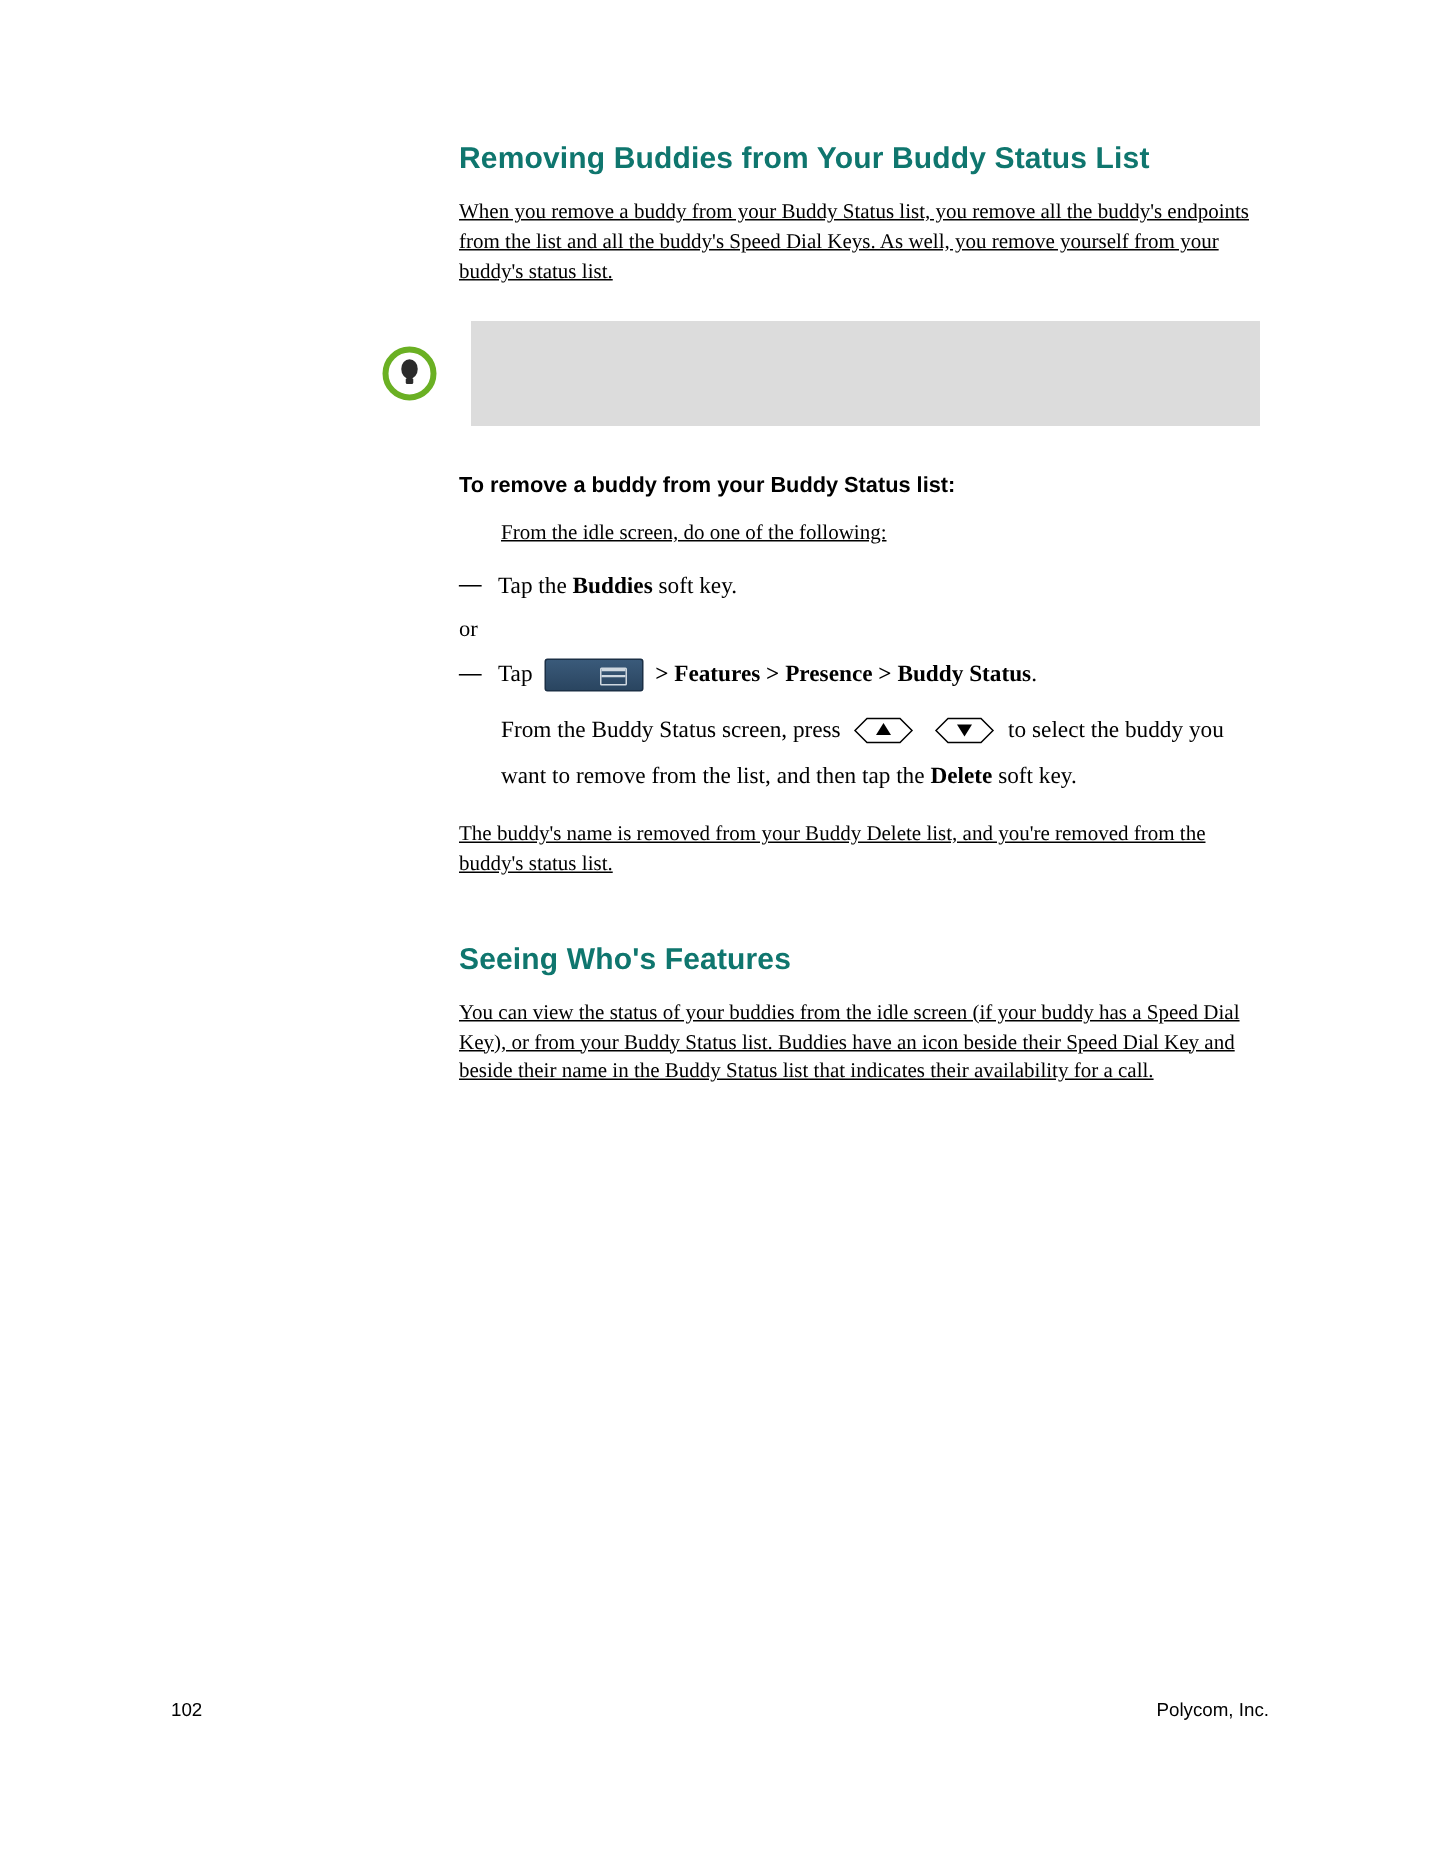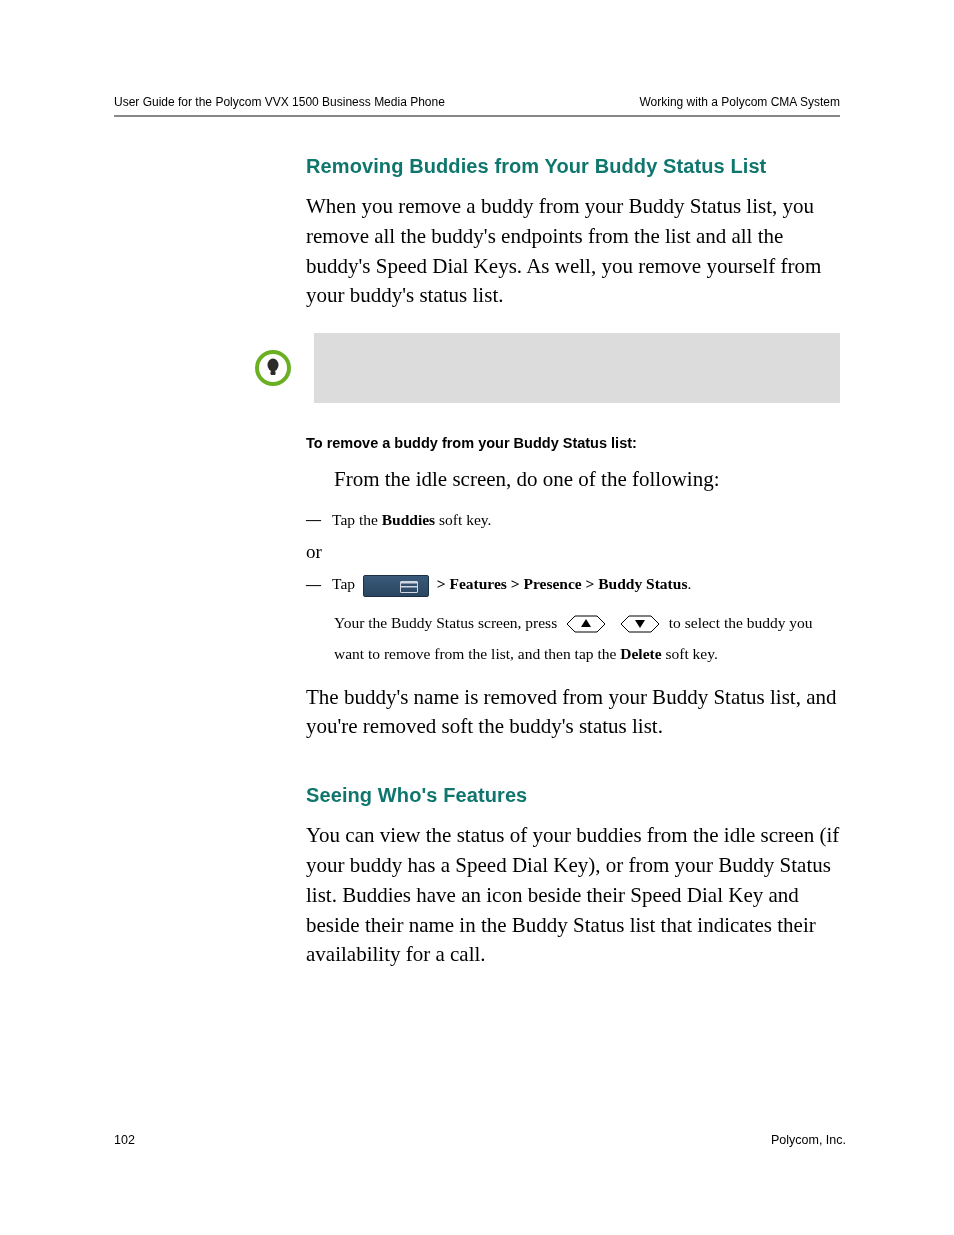--- a/index.html
+++ b/index.html
@@ -30,23 +30,24 @@
   }
   .h2 {
     font-family: "Trebuchet MS", "Futura", Arial, sans-serif;
     font-weight: bold;
     color: #0f766e;
     font-size: 20px;
     margin-bottom: 14px;
     letter-spacing: 0.1px;
   }
   .body-p {
-    font-size: 21px;
+    font-size: 14px;
     line-height: 1.42;
     margin-bottom: 14px;
+    text-decoration: underline;
   }
   .note-row {
     display: flex;
     align-items: center;
     gap: 22px;
     margin: 22px 0 32px 0;
     margin-left: 140px;
   }
   .note-box {
     flex: 1;
@@ -75,21 +76,21 @@
   }
   .dash {
     font-weight: bold;
     color: #000;
     width: 14px;
     flex: none;
     text-align: left;
     font-size: 15px;
   }
   .bold { font-weight: bold; }
-  .or-text { font-size: 19px; margin: 0 0 6px 0; }
+  .or-text { font-size: 15px; margin: 0 0 6px 0; }
   .menu-btn {
     display: inline-block;
     vertical-align: middle;
     width: 66px;
     height: 22px;
     background: linear-gradient(#3a5a7a, #2a4560);
     border: 1px solid #1b2f45;
     border-radius: 2px;
     position: relative;
     margin: 0 4px;
@@ -131,24 +132,20 @@
     font-family: "Trebuchet MS", "Futura", Arial, sans-serif;
     font-size: 12.5px;
   }
   .section-gap { margin-top: 42px; }
 </style>
 </head>
 <body>
 
 <div class="page">
 
-  <div class="running-header">
-    <span>User Guide for the Polycom VVX 1500 Business Media Phone</span>
-    <span>Working with a Polycom CMA System</span>
-  </div>
 
   <div class="content-col">
     <div class="h2">Removing Buddies from Your Buddy Status List</div>
     <p class="body-p">When you remove a buddy from your Buddy Status list, you remove all the buddy's endpoints from the list and all the buddy's Speed Dial Keys. As well, you remove yourself from your buddy's status list.</p>
   </div>
 
   <div class="note-row">
     <span class="note-icon-wrap">
       <svg viewBox="0 0 38 38">
         <circle cx="19" cy="19" r="16" fill="none" stroke="#6ab023" stroke-width="4"></circle>
@@ -174,38 +171,38 @@
     <p class="or-text indent-1">or</p>
 
     <div class="bullet-row indent-1">
       <span class="dash">—</span>
       <span>
         <span>Tap </span><span class="menu-btn"></span><span class="bold"> &gt; Features &gt; Presence &gt; Buddy Status</span><span>.</span>
       </span>
     </div>
 
     <p class="inline-step">
-      <span>Your the Buddy Status screen, press </span>
+      <span>From the Buddy Status screen, press </span>
       <span class="hw-btn">
         <svg viewBox="0 0 42 22">
           <polygon points="2,11 10,3 32,3 40,11 32,19 10,19" fill="#fff" stroke="#000" stroke-width="1"></polygon>
           <polygon points="21,6 26,14 16,14" fill="#000"></polygon>
         </svg>
       </span>
       <span class="hw-btn">
         <svg viewBox="0 0 42 22">
           <polygon points="2,11 10,3 32,3 40,11 32,19 10,19" fill="#fff" stroke="#000" stroke-width="1"></polygon>
           <polygon points="16,7 26,7 21,15" fill="#000"></polygon>
         </svg>
       </span>
       <span> to select the </span>
       <span>buddy you want to remove from the list, and then tap the </span><span class="bold">Delete</span><span> soft key.</span>
     </p>
 
-    <p class="body-p" style="margin-top:14px">The buddy's name is removed from your Buddy Status list, and you're removed soft the buddy's status list.</p>
+    <p class="body-p" style="margin-top:14px">The buddy's name is removed from your Buddy Delete list, and you're removed from the buddy's status list.</p>
   </div>
 
   <div class="content-col section-gap">
     <div class="h2">Seeing Who's Features</div>
     <p class="body-p">You can view the status of your buddies from the idle screen (if your buddy has a Speed Dial Key), or from your Buddy Status list. Buddies have an icon beside their Speed Dial Key and beside their name in the Buddy Status list that indicates their availability for a call.</p>
   </div>
 
   <div class="footer">
     <span>102</span>
     <span>Polycom, Inc.</span>

